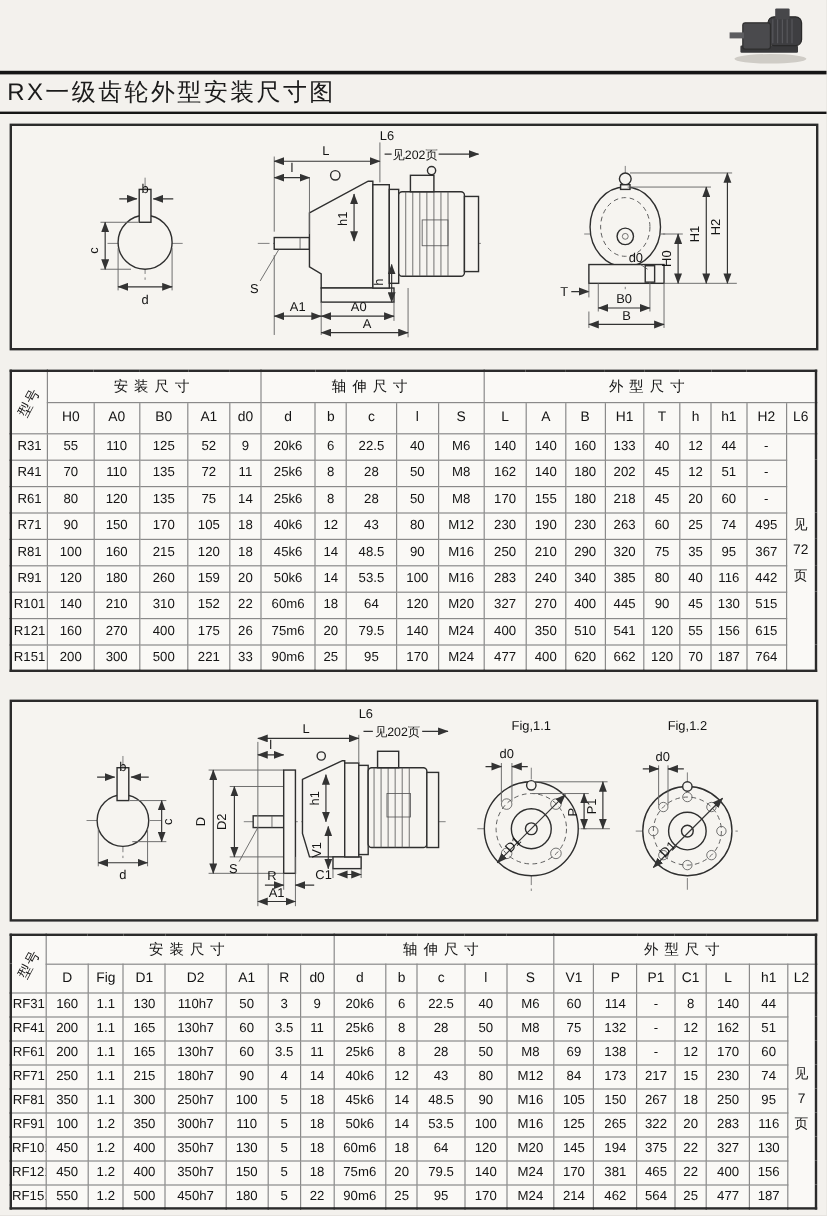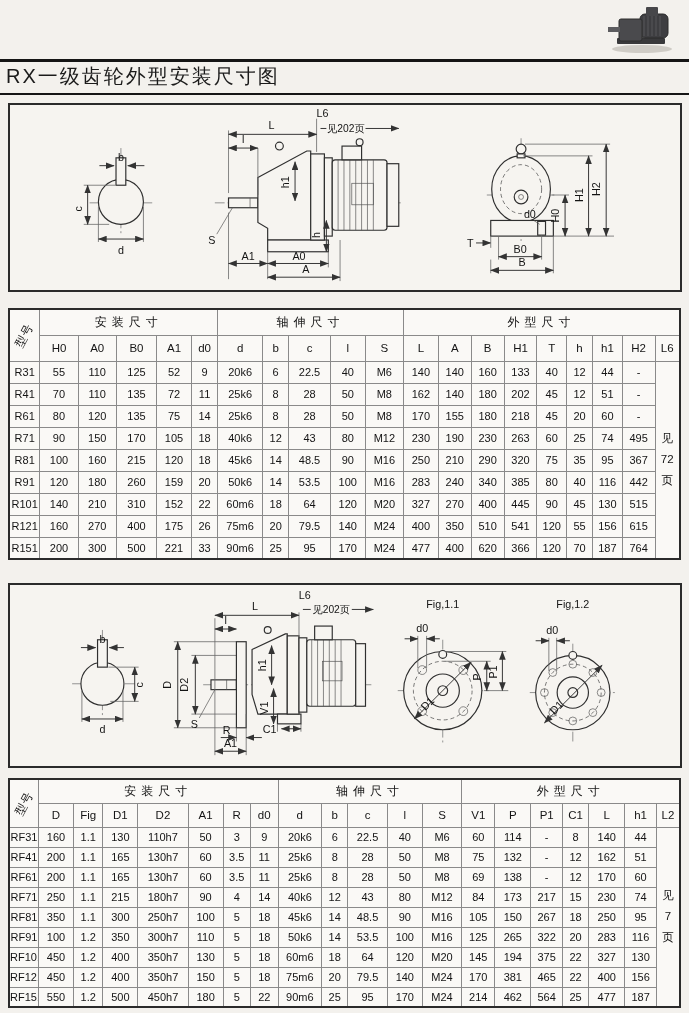--- a/index.html
+++ b/index.html
@@ -399,21 +399,21 @@
           <td>221</td>
           <td>33</td>
           <td>90m6</td>
           <td>25</td>
           <td>95</td>
           <td>170</td>
           <td>M24</td>
           <td>477</td>
           <td>400</td>
           <td>620</td>
-          <td>366</td>
+          <td>662</td>
           <td>120</td>
           <td>70</td>
           <td>187</td>
           <td>764</td>
       </tr>
       </tbody>
   </table>
 
   <div class="diagram" id="diag2">
   <svg viewBox="0 0 670 181" width="666" height="177">

